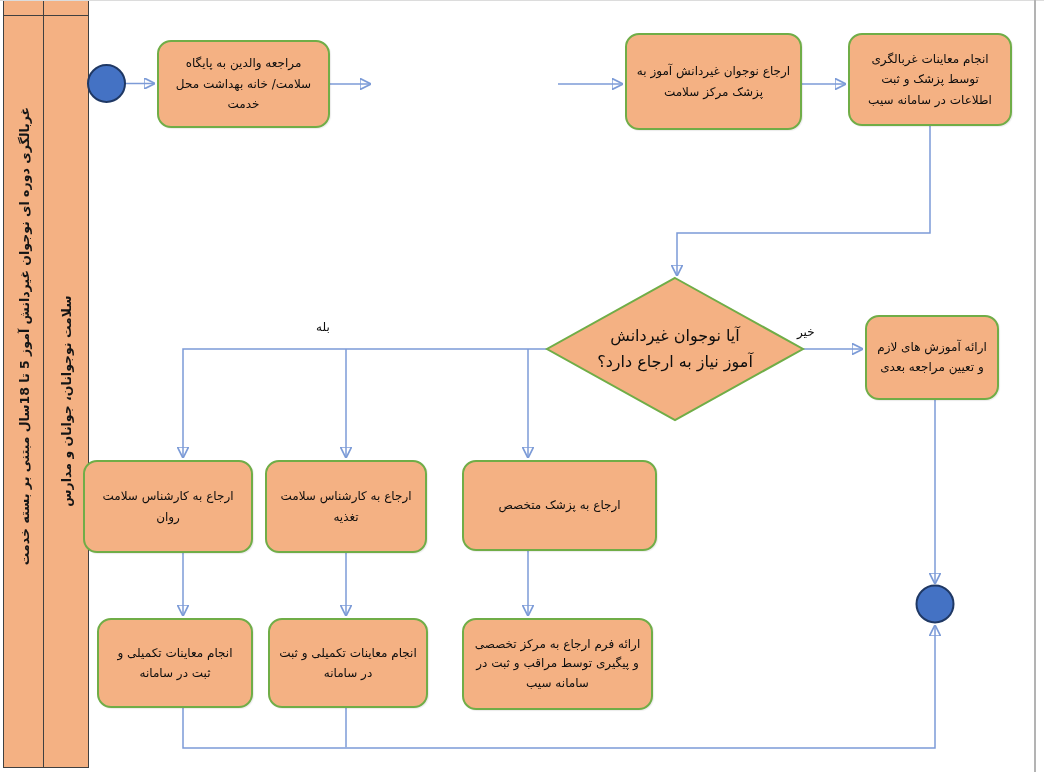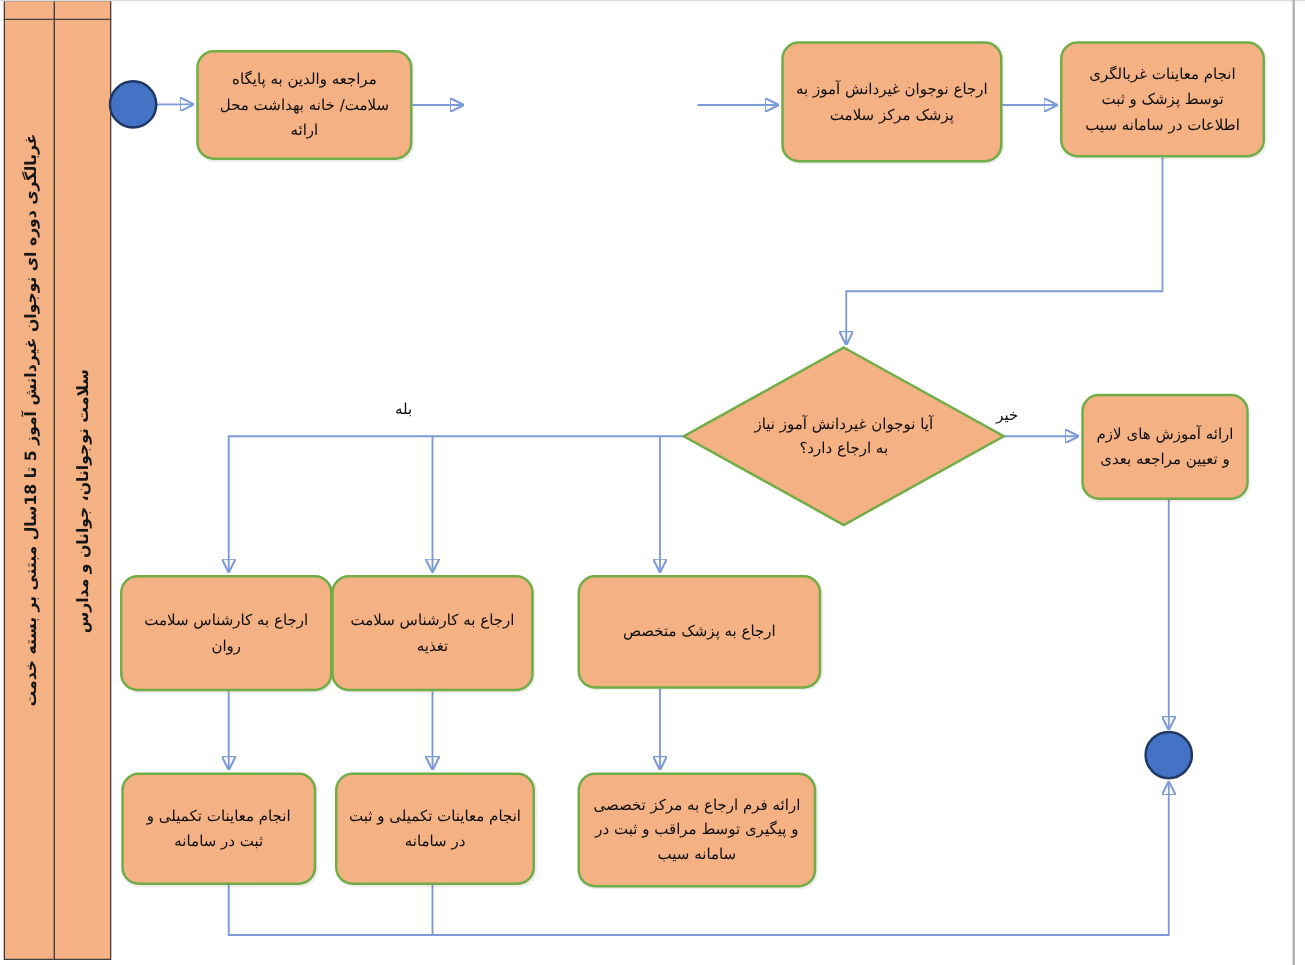--- a/index.html
+++ b/index.html
@@ -29,32 +29,32 @@
     position:absolute;background:#F4B183;border:2px solid #70AD47;border-radius:14px;
     display:flex;align-items:center;justify-content:center;text-align:center;direction:rtl;
     font-size:12px;line-height:1.7;color:#0d0d0d;padding:4px 9px;box-sizing:border-box;
     box-shadow:1px 1px 1px rgba(0,0,0,0.08);
   }
   #n-visit{left:157px;top:40px;width:173px;height:88px;}
   #n-screening-caregiver{left:373px;top:32px;width:185px;height:101px;line-height:1.6;}
   #n-refer-physician{left:625px;top:33px;width:177px;height:97px;}
   #n-screening-physician{left:848px;top:33px;width:164px;height:93px;}
   #n-education{left:865px;top:315px;width:134px;height:85px;line-height:1.6;}
-  #n-refer-mental{left:96px;top:460px;width:170px;height:93px;}
+  #n-refer-mental{left:83px;top:460px;width:170px;height:93px;}
   #n-refer-nutrition{left:265px;top:460px;width:162px;height:93px;}
   #n-refer-specialist{left:462px;top:460px;width:195px;height:91px;}
   #n-supp1{left:97px;top:618px;width:156px;height:90px;}
   #n-supp2{left:268px;top:618px;width:160px;height:90px;}
   #n-referral-form{left:462px;top:618px;width:191px;height:92px;line-height:1.6;}
 
   
   #decision-text{
     position:absolute;left:597px;top:308px;width:156px;height:82px;
     display:flex;align-items:center;justify-content:center;text-align:center;direction:rtl;
-    font-size:12px;line-height:1.6;color:#0d0d0d;
+    font-size:16px;line-height:1.6;color:#0d0d0d;
   }
   
   .edge-label{position:absolute;direction:rtl;font-size:12px;color:#0d0d0d;}
   #label-yes{left:316px;top:320px;}
   #label-no{left:797px;top:325px;}
 
   svg#wires{position:absolute;left:0;top:0;pointer-events:none;}
   svg#wires path{fill:none;stroke:#7C9BD7;stroke-width:1.5;}
 </style>
 </head>
@@ -95,21 +95,21 @@
     <path d="M935,400 V583" marker-end="url(#arr)"></path>
     <path d="M346,708 V747.3"></path>
     <path d="M183,708 V748 H935 V626" marker-end="url(#arr)"></path>
 
     <polygon points="675,278 803,349 675,420 547,349" fill="#F4B183" stroke="#70AD47" stroke-width="2"></polygon>
 
     <circle cx="106.5" cy="83.5" r="18.5" fill="#4472C4" stroke="#1F3864" stroke-width="2"></circle>
     <circle cx="935" cy="604" r="18.5" fill="#4472C4" stroke="#1F3864" stroke-width="2"></circle>
   </svg>
 
-  <div class="node" id="n-visit" dir="rtl">مراجعه والدین به پایگاه سلامت/ خانه بهداشت محل ارائه</div>
+  <div class="node" id="n-visit" dir="rtl">مراجعه والدین به پایگاه سلامت/ خانه بهداشت محل خدمت</div>
   <div class="node" id="n-refer-physician" dir="rtl">ارجاع نوجوان غیردانش آموز به پزشک مرکز سلامت</div>
   <div class="node" id="n-education" dir="rtl">ارائه آموزش های لازم و تعیین مراجعه بعدی</div>
   <div class="node" id="n-screening-physician" dir="rtl">انجام معاینات غربالگری توسط پزشک و ثبت اطلاعات در سامانه سیب</div>
   <div class="node" id="n-refer-mental" dir="rtl">ارجاع به کارشناس سلامت روان</div>
   <div class="node" id="n-refer-specialist" dir="rtl">ارجاع به پزشک متخصص</div>
   <div class="node" id="n-refer-nutrition" dir="rtl">ارجاع به کارشناس سلامت تغذیه</div>
   <div class="node" id="n-supp1" dir="rtl">انجام معاینات تکمیلی و ثبت در سامانه</div>
   <div class="node" id="n-supp2" dir="rtl">انجام معاینات تکمیلی و ثبت در سامانه</div>
   <div class="node" id="n-referral-form" dir="rtl">ارائه فرم ارجاع به مرکز تخصصی و پیگیری توسط مراقب و ثبت در سامانه سیب</div>
 

